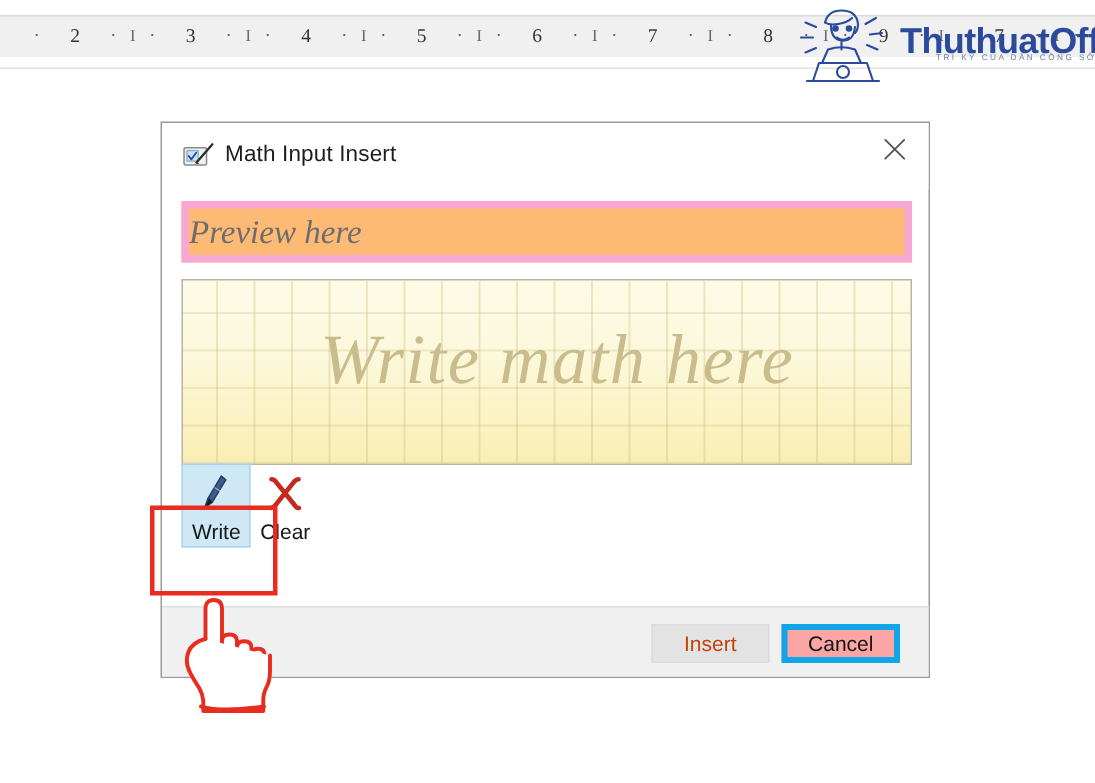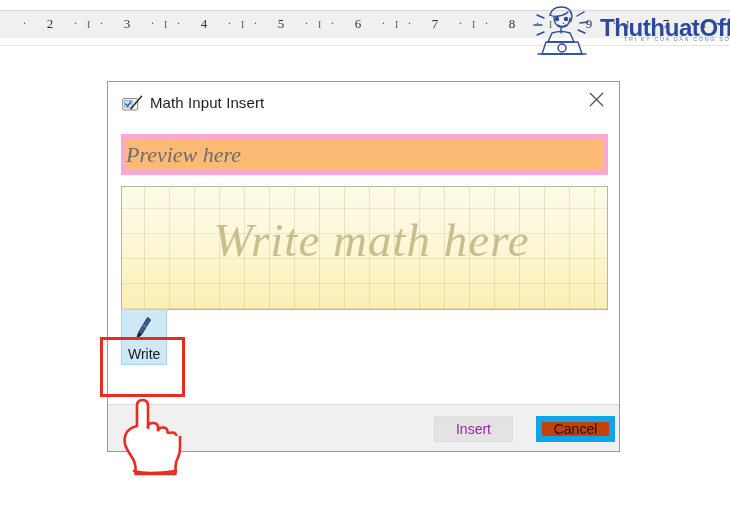--- a/index.html
+++ b/index.html
@@ -288,26 +288,26 @@
     box-sizing: border-box;
     display: flex;
     align-items: center;
     justify-content: center;
     cursor: pointer;
   }
   #insert-btn {
     right: 106px;
     background: #e3e3e3;
     border: 1px solid #dcdcdc;
-    color: #a21caf;
+    color: #c2410c;
   }
   #cancel-btn {
-    right: 4px;
-    background: #c2410c;
-    border: 6px solid #0ea5e9;
+    right: 19px;
+    background: #fca5a5;
+    border: 4px solid #0ea5e9;
     color: #131313;
   }
 
   
   #hand-cursor {
     position: absolute;
     left: 112px;
     top: 396px;
     width: 72px;
     height: 82px;
@@ -438,20 +438,29 @@
           <path d="M16.5 2.5 L19.5 5" stroke="#2b3f63" stroke-width="1"></path>
           <path d="M5.5 23.5 L10.5 19.8 L8.5 17 Z" fill="#1b1b1b"></path>
           <path d="M12 10 L16.8 13" stroke="#ffffff" stroke-width="0.7" opacity="0.55"></path>
         </svg>
       </span>
       <span class="tool-label">Write</span>
     </div>
 
 
 
+    <div class="tool-btn">
+      <span class="tool-icon">
+        <svg width="26" height="26" viewBox="0 0 26 26">
+          <path d="M4 3.5 q2 0 3 1.8 L20 21.5 q1 1.4 2.2 1.1" fill="none" stroke="#c42a20" stroke-width="3.1" stroke-linecap="round"></path>
+          <path d="M22 3.5 q-2 0.2-3 1.8 L6 21.5 q-1 1.3-2.2 1.1" fill="none" stroke="#c42a20" stroke-width="3.1" stroke-linecap="round"></path>
+        </svg>
+      </span>
+      <span class="tool-label">Clear</span>
+    </div>
 
   </div>
 
   <div id="dialog-footer">
     <div class="footer-btn" id="insert-btn">Insert</div>
     <div class="footer-btn" id="cancel-btn">Cancel</div>
   </div>
 
 </div>
 

